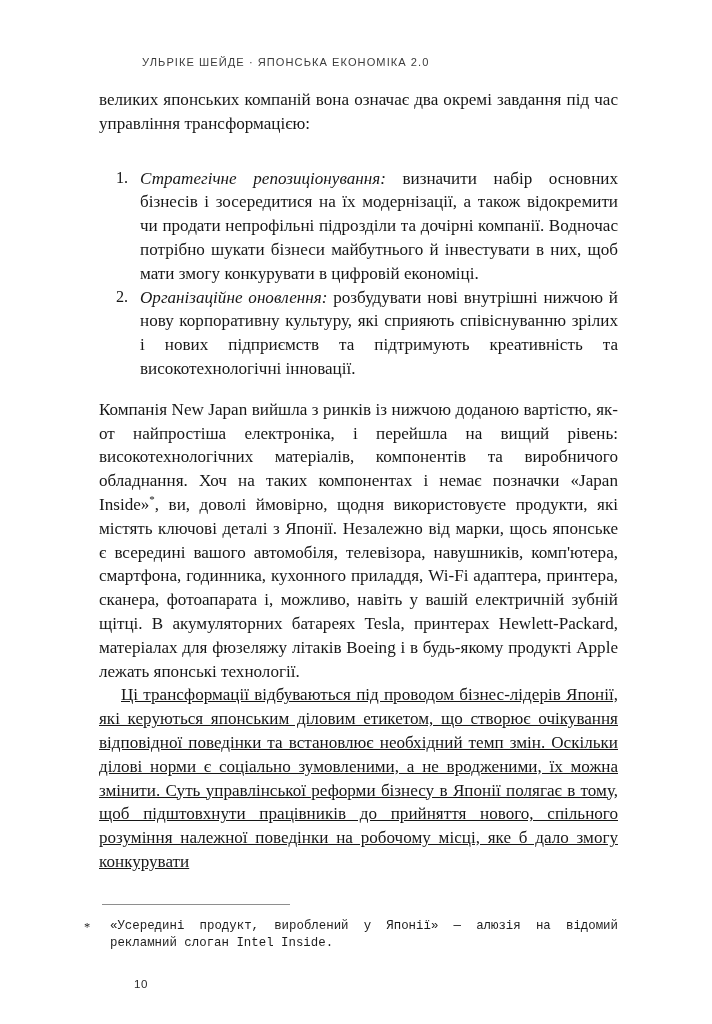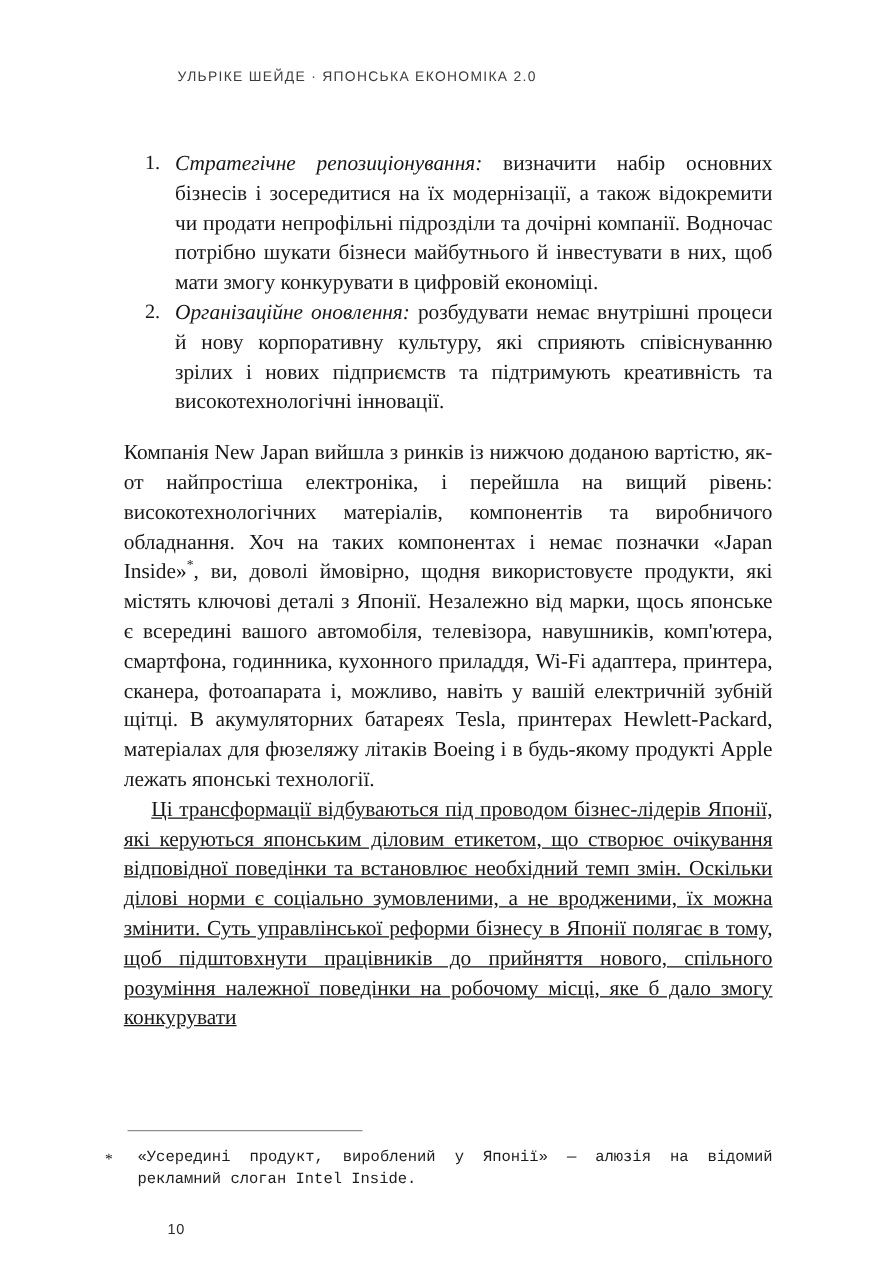--- a/index.html
+++ b/index.html
@@ -153,24 +153,25 @@
 </style>
 </head>
 <body>
 
 <div class="page">
 
   <div class="running-head">Ульріке Шейде · Японська економіка 2.0</div>
 
   <div class="text-col">
 
+    <p class="body lead">великих японських компаній вона означає два окремі завдання під час управління трансформацією:</p>
 
     <ol class="num-list">
       <li><span class="lead-term">Стратегічне репозиціонування:</span><span> визначити набір основних бізнесів і зосередитися на їх модернізації, а також відокремити чи продати непрофільні підрозділи та дочірні компанії. Водночас потрібно шукати бізнеси майбутнього й інвестувати в них, щоб мати змогу конкурувати в цифровій економіці.</span></li>
-      <li><span class="lead-term">Організаційне оновлення:</span><span> розбудувати немає внутрішні процеси й нову корпоративну культуру, які сприяють співіснуванню зрілих і нових підприємств та підтримують креативність та високотехнологічні інновації.</span></li>
+      <li><span class="lead-term">Організаційне оновлення:</span><span> розбудувати нові внутрішні нижчою й нову корпоративну культуру, які сприяють співіснуванню зрілих і нових підприємств та підтримують креативність та високотехнологічні інновації.</span></li>
     </ol>
 
     <div class="para-gap"></div>
 
     <p class="body"><span>Компанія New Japan вийшла з ринків із нижчою доданою вартістю, як-от найпростіша електроніка, і перейшла на вищий рівень: високотехнологічних матеріалів, компонентів та виробничого обладнання. Хоч на таких компонентах і немає позначки «Japan Inside»</span><span class="footnote-mark">*</span><span>, ви, доволі ймовірно, щодня використовуєте продукти, які містять ключові деталі з Японії. Незалежно від марки, щось японське є всередині вашого автомобіля, телевізора, навушників, комп'ютера, смартфона, годинника, кухонного приладдя, Wi-Fi адаптера, принтера, сканера, фотоапарата і, можливо, навіть у вашій електричній зубній щітці. В акумуляторних батареях Tesla, принтерах Hewlett-Packard, матеріалах для фюзеляжу літаків Boeing і в будь-якому продукті Apple лежать японські технології.</span></p>
 
     <p class="body indent">Ці трансформації відбуваються під проводом бізнес-лідерів Японії, які керуються японським діловим етикетом, що створює очікування відповідної поведінки та встановлює необхідний темп змін. Оскільки ділові норми є соціально зумовленими, а не вродженими, їх можна змінити. Суть управлінської реформи бізнесу в Японії полягає в тому, щоб підштовхнути працівників до прийняття нового, спільного розуміння належної поведінки на робочому місці, яке б дало змогу конкурувати</p>
 
   </div>
 

